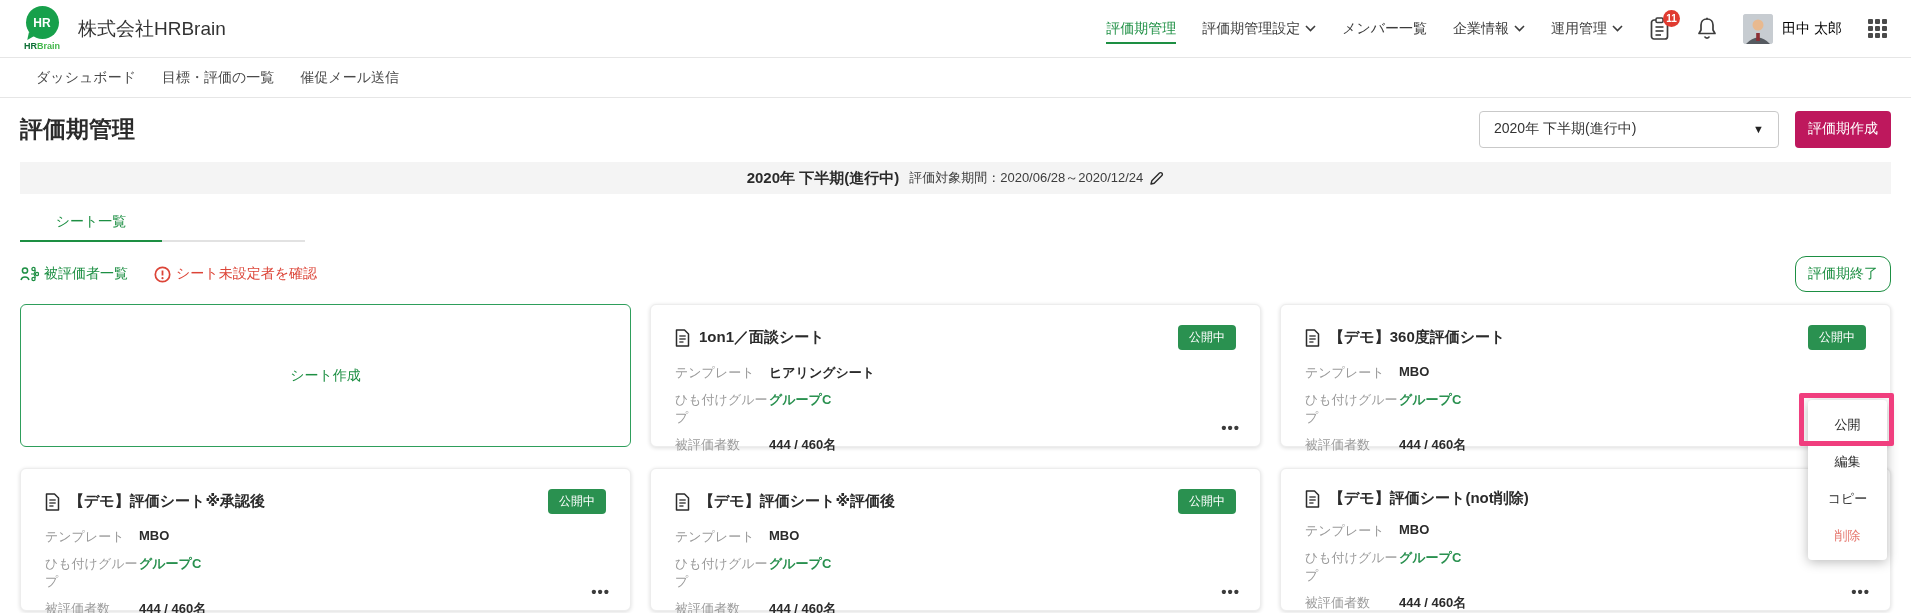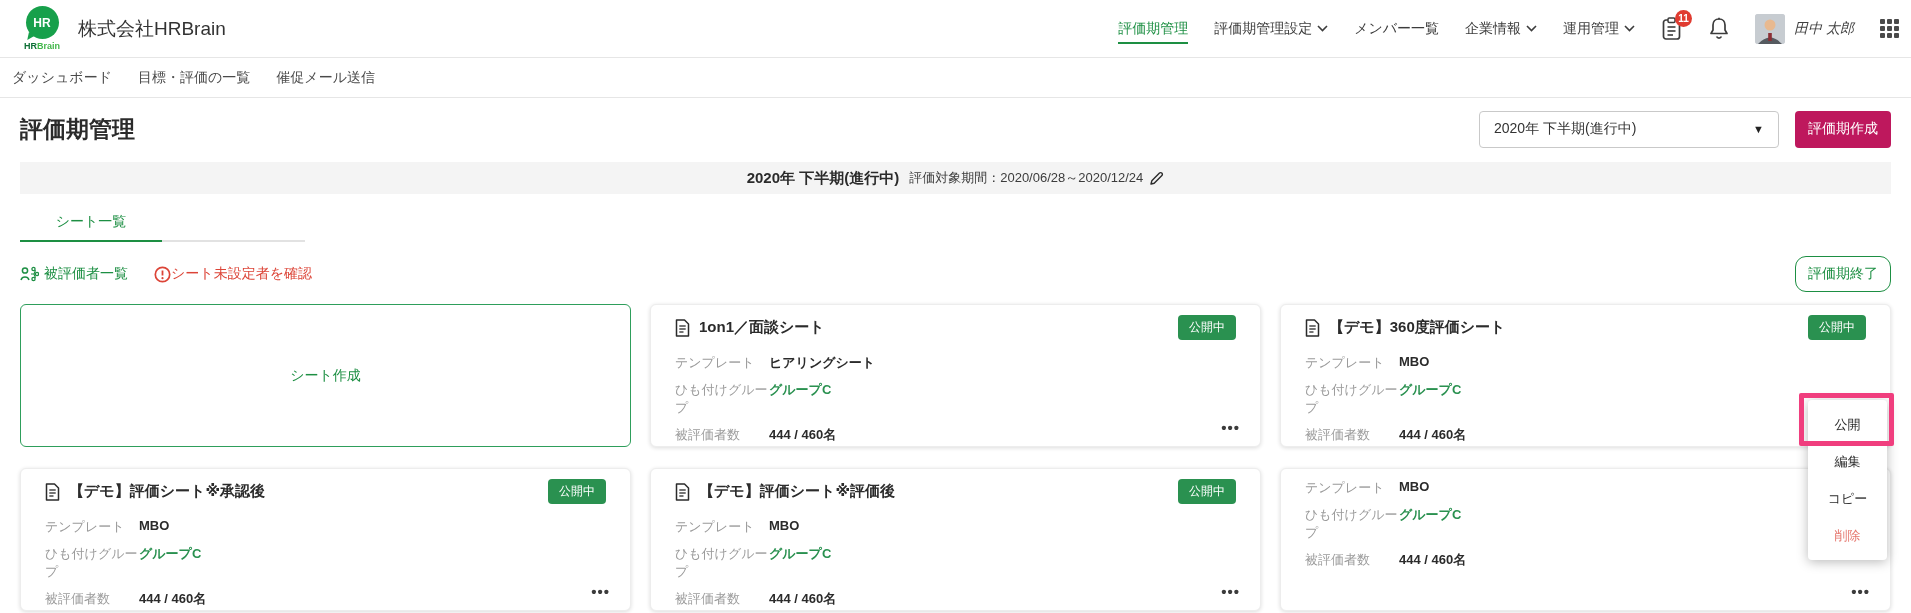--- a/index.html
+++ b/index.html
@@ -1,65 +1,65 @@
 <!DOCTYPE html>
 <html><head>
 <meta charset="utf-8">
 <style>
   * { margin:0; padding:0; box-sizing:border-box; }
   html,body { width:1911px; height:613px; overflow:hidden; background:#fff;
     font-family:"Liberation Sans","DejaVu Sans",sans-serif; color:#333; }
   .topbar { height:58px; border-bottom:1px solid #e6e6e6; display:flex; align-items:center;
-    padding:0 12px 0 20px; background:#fff; }
+    padding:0 24px 0 20px; background:#fff; }
   .logo-block { display:flex; flex-direction:column; align-items:center; width:44px; margin-right:14px; }
   .logo-circle { width:33px; height:33px; background:#17a04b; border-radius:50%; position:relative;
     display:flex; align-items:center; justify-content:center; color:#fff; font-weight:bold; font-size:12px; }
   .logo-circle:after { content:""; position:absolute; left:2px; bottom:-2px; width:0; height:0;
     border-left:9px solid #17a04b; border-bottom:8px solid transparent; transform:rotate(12deg); }
   .logo-word { font-size:9px; font-weight:bold; margin-top:2px; }
   .logo-word .hr { color:#0d6f36; } .logo-word .brain { color:#41b64a; }
   .company { font-size:19px; color:#333; }
   .top-right { margin-left:auto; display:flex; align-items:center; gap:26px; }
   .nav-item { font-size:14px; color:#3c3c3c; display:flex; align-items:center; gap:5px; cursor:pointer; white-space:nowrap; }
   .nav-item.active { color:#1d8f43; border-bottom:2px solid #1d8f43; padding-bottom:4px; margin-bottom:-6px; }
   .chev { width:11px; height:7px; }
   .icon-btn { position:relative; display:flex; align-items:center; }
   .nbadge { position:absolute; top:-7px; right:-9px; background:#e03b30; color:#fff; font-size:10px;
     min-width:17px; height:17px; border-radius:9px; display:flex; align-items:center; justify-content:center; font-weight:bold; }
   .avatar { width:30px; height:30px; border-radius:3px; overflow:hidden; background:#cfd4d8; }
   .user { display:flex; align-items:center; gap:9px; }
-  .user-name { font-size:14px; color:#404040;font-style:italic; }
+  .user-name { font-size:14px; color:#000000; }
   .grid-icon { display:grid; grid-template-columns:repeat(3,5px); grid-gap:2px; }
   .grid-icon i { width:5px; height:5px; background:#4a4a4a; border-radius:1px; }
-  .subnav { height:40px; display:flex; align-items:center; gap:26px; padding:0 12px; border-bottom:1px solid #e6e6e6; }
+  .subnav { height:40px; display:flex; align-items:center; gap:26px; padding:0 36px; border-bottom:1px solid #e6e6e6; }
   .subnav span { font-size:14px; color:#4a4a4a; cursor:pointer; }
   .pagehead { height:62px; display:flex; align-items:center; padding:0 20px; }
   .page-title { font-size:23px; font-weight:bold; color:#2b2b2b; }
   .head-right { margin-left:auto; display:flex; align-items:center; gap:16px; }
   .select { width:300px; height:37px; border:1px solid #c9c9c9; border-radius:4px; background:#fff;
     display:flex; align-items:center; padding:0 14px; font-size:14px; color:#333; cursor:pointer; }
   .select .caret { margin-left:auto; font-size:11px; color:#222; }
   .btn-primary { width:96px; height:37px; background:#be185d; color:#fff; border:none; border-radius:4px;
     font-size:14px; cursor:pointer; font-family:inherit; }
   .banner { margin:2px 20px 0; height:32px; background:#f4f4f4; display:flex; align-items:center; justify-content:center; gap:10px; }
   .banner-period { font-size:15px; font-weight:bold; color:#2b2b2b; }
   .banner-range { font-size:13px; color:#3c3c3c; display:flex; align-items:center; gap:6px; }
   .tabs { display:flex; margin:10px 20px 0; width:285px; border-bottom:2px solid #e2e2e2; }
   .tab { width:142px; text-align:center; font-size:14px; padding:9px 0; color:#3c3c3c; cursor:pointer;
     border-bottom:2px solid transparent; margin-bottom:-2px; }
   .tab.active { color:#1d8f43; border-bottom-color:#1d8f43; }
   .toolbar { display:flex; align-items:center; padding:14px 20px 0; }
   .link-green { display:flex; align-items:center; gap:5px; color:#1d8f43; font-size:14px; cursor:pointer; }
-  .link-warn { display:flex; align-items:center; color:#dc4437; font-size:14px; cursor:pointer; margin-left:26px;text-align:center; }
+  .link-warn { display:flex; align-items:center; gap:5px; color:#dc4437; font-size:14px; cursor:pointer; margin-left:26px;text-align:center; }
   .btn-outline { margin-left:auto; width:96px; height:36px; background:#fff; border:1px solid #1d8f43;
     color:#1d8f43; border-radius:11px; font-size:14px; cursor:pointer; font-family:inherit; }
   .cards { display:grid; grid-template-columns:repeat(3,1fr); grid-column-gap:19px; grid-row-gap:21px;
     padding:12px 20px 0; }
   .card { position:relative; background:#fff; border:1px solid #ededed; border-radius:6px;
-    box-shadow:0 1px 4px rgba(0,0,0,.14); height:143px; padding:10px 24px; cursor:pointer; }
+    box-shadow:0 1px 4px rgba(0,0,0,.14); height:143px; padding:20px 24px; cursor:pointer; }
   .card.create { border:1px solid #2e9e5b; box-shadow:none; display:flex; align-items:center; justify-content:center; }
   .create-label { color:#1d8f43; font-size:14px; }
   .card-head { display:flex; align-items:center; gap:9px; margin-bottom:14px; }
   .card-title { font-size:15px; font-weight:bold; color:#2b2b2b; }
   .badge { margin-left:auto; background:#2a9150; color:#fff; font-size:12px; padding:4px 11px; border-radius:4px; white-space:nowrap; }
   .card-row { display:flex; font-size:13px; margin-bottom:9px; align-items:flex-start; }
   .card-row .lbl { width:94px; color:#9b9b9b; }
   .card-row .val { color:#2b2b2b;font-weight:bold; }
   .card-row .val.link { color:#2a9150; cursor:pointer; }
   .more { position:absolute; right:20px; bottom:10px; border:none; background:none; font-size:15px;
@@ -313,20 +313,29 @@
         <span class="val link">グループC</span>
       </div>
     <div class="card-row">
         <span class="lbl">被評価者数</span>
         <span class="val">444 / 460名</span>
       </div>
     <button class="more">•••</button>
   </div>
 
   <div class="card">
+    <div class="card-head">
+      <svg width="15" height="18" viewBox="0 0 15 18">
+          <path d="M1.5 1 h8 l4 4 v12 h-12 z" fill="none" stroke="#2b2b2b" stroke-width="1.5" stroke-linejoin="round"></path>
+          <line x1="4.3" y1="7" x2="10.7" y2="7" stroke="#2b2b2b" stroke-width="1.3"></line>
+          <line x1="4.3" y1="10" x2="10.7" y2="10" stroke="#2b2b2b" stroke-width="1.3"></line>
+          <line x1="4.3" y1="13" x2="8.5" y2="13" stroke="#2b2b2b" stroke-width="1.3"></line>
+        </svg>
+      <span class="card-title">【デモ】評価シート(not削除)</span>
+    </div>
     <div class="card-row">
         <span class="lbl">テンプレート</span>
         <span class="val">MBO</span>
       </div>
     <div class="card-row">
         <span class="lbl">ひも付けグループ</span>
         <span class="val link">グループC</span>
       </div>
     <div class="card-row">
         <span class="lbl">被評価者数</span>

